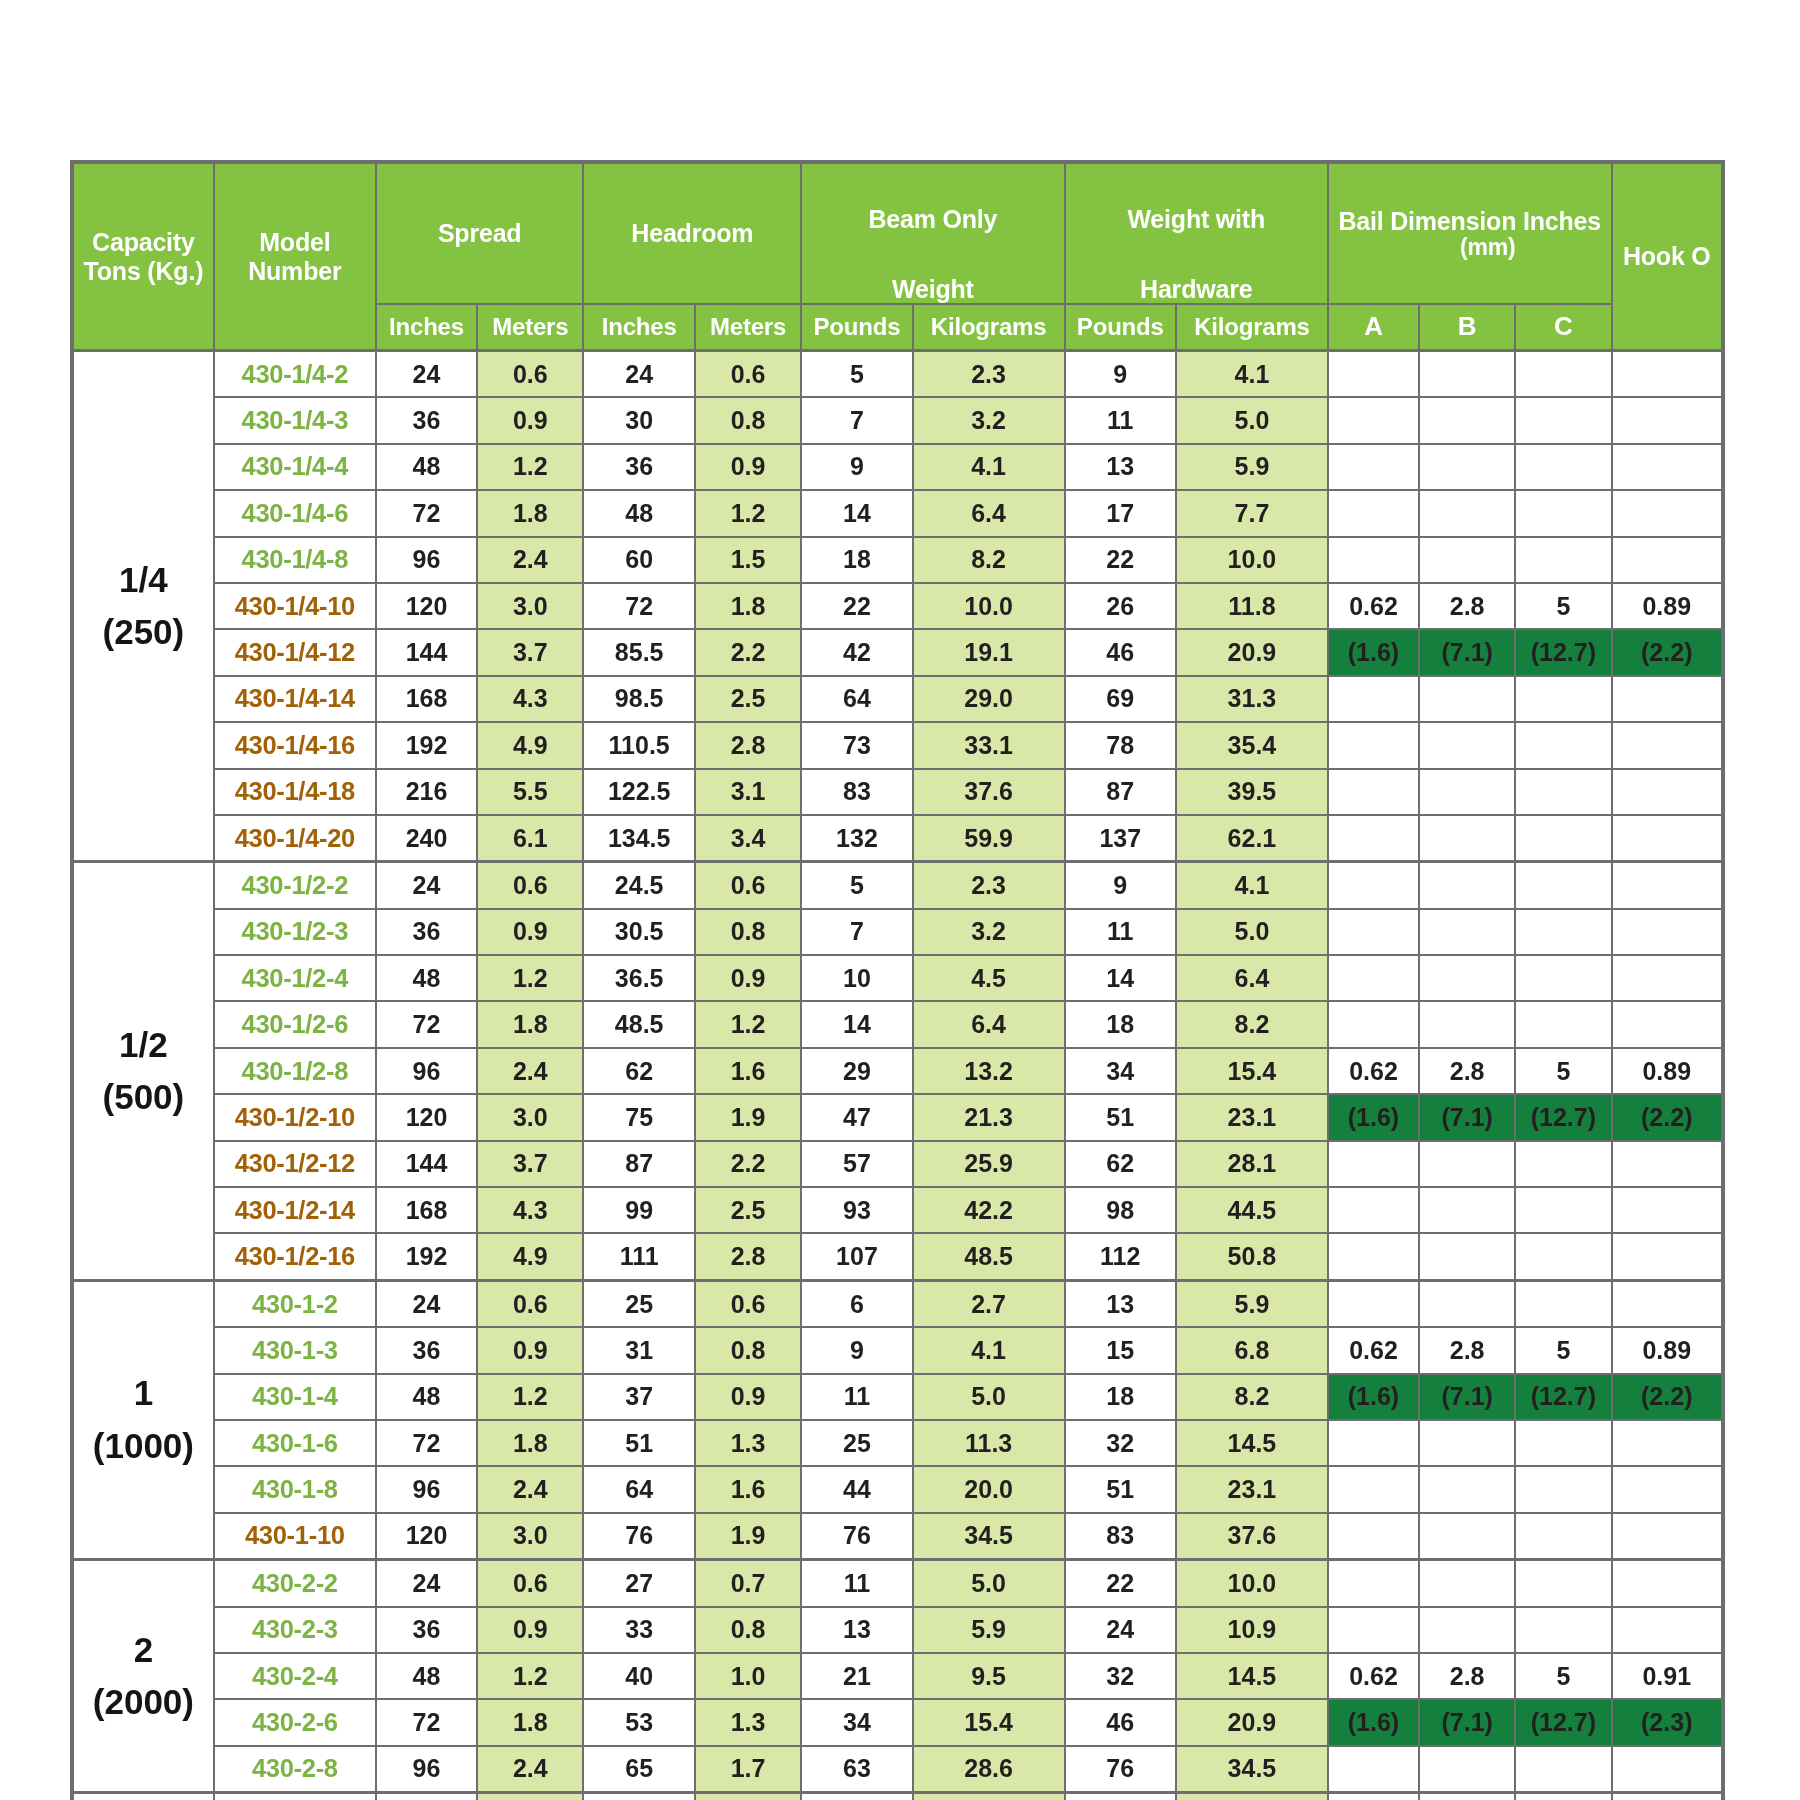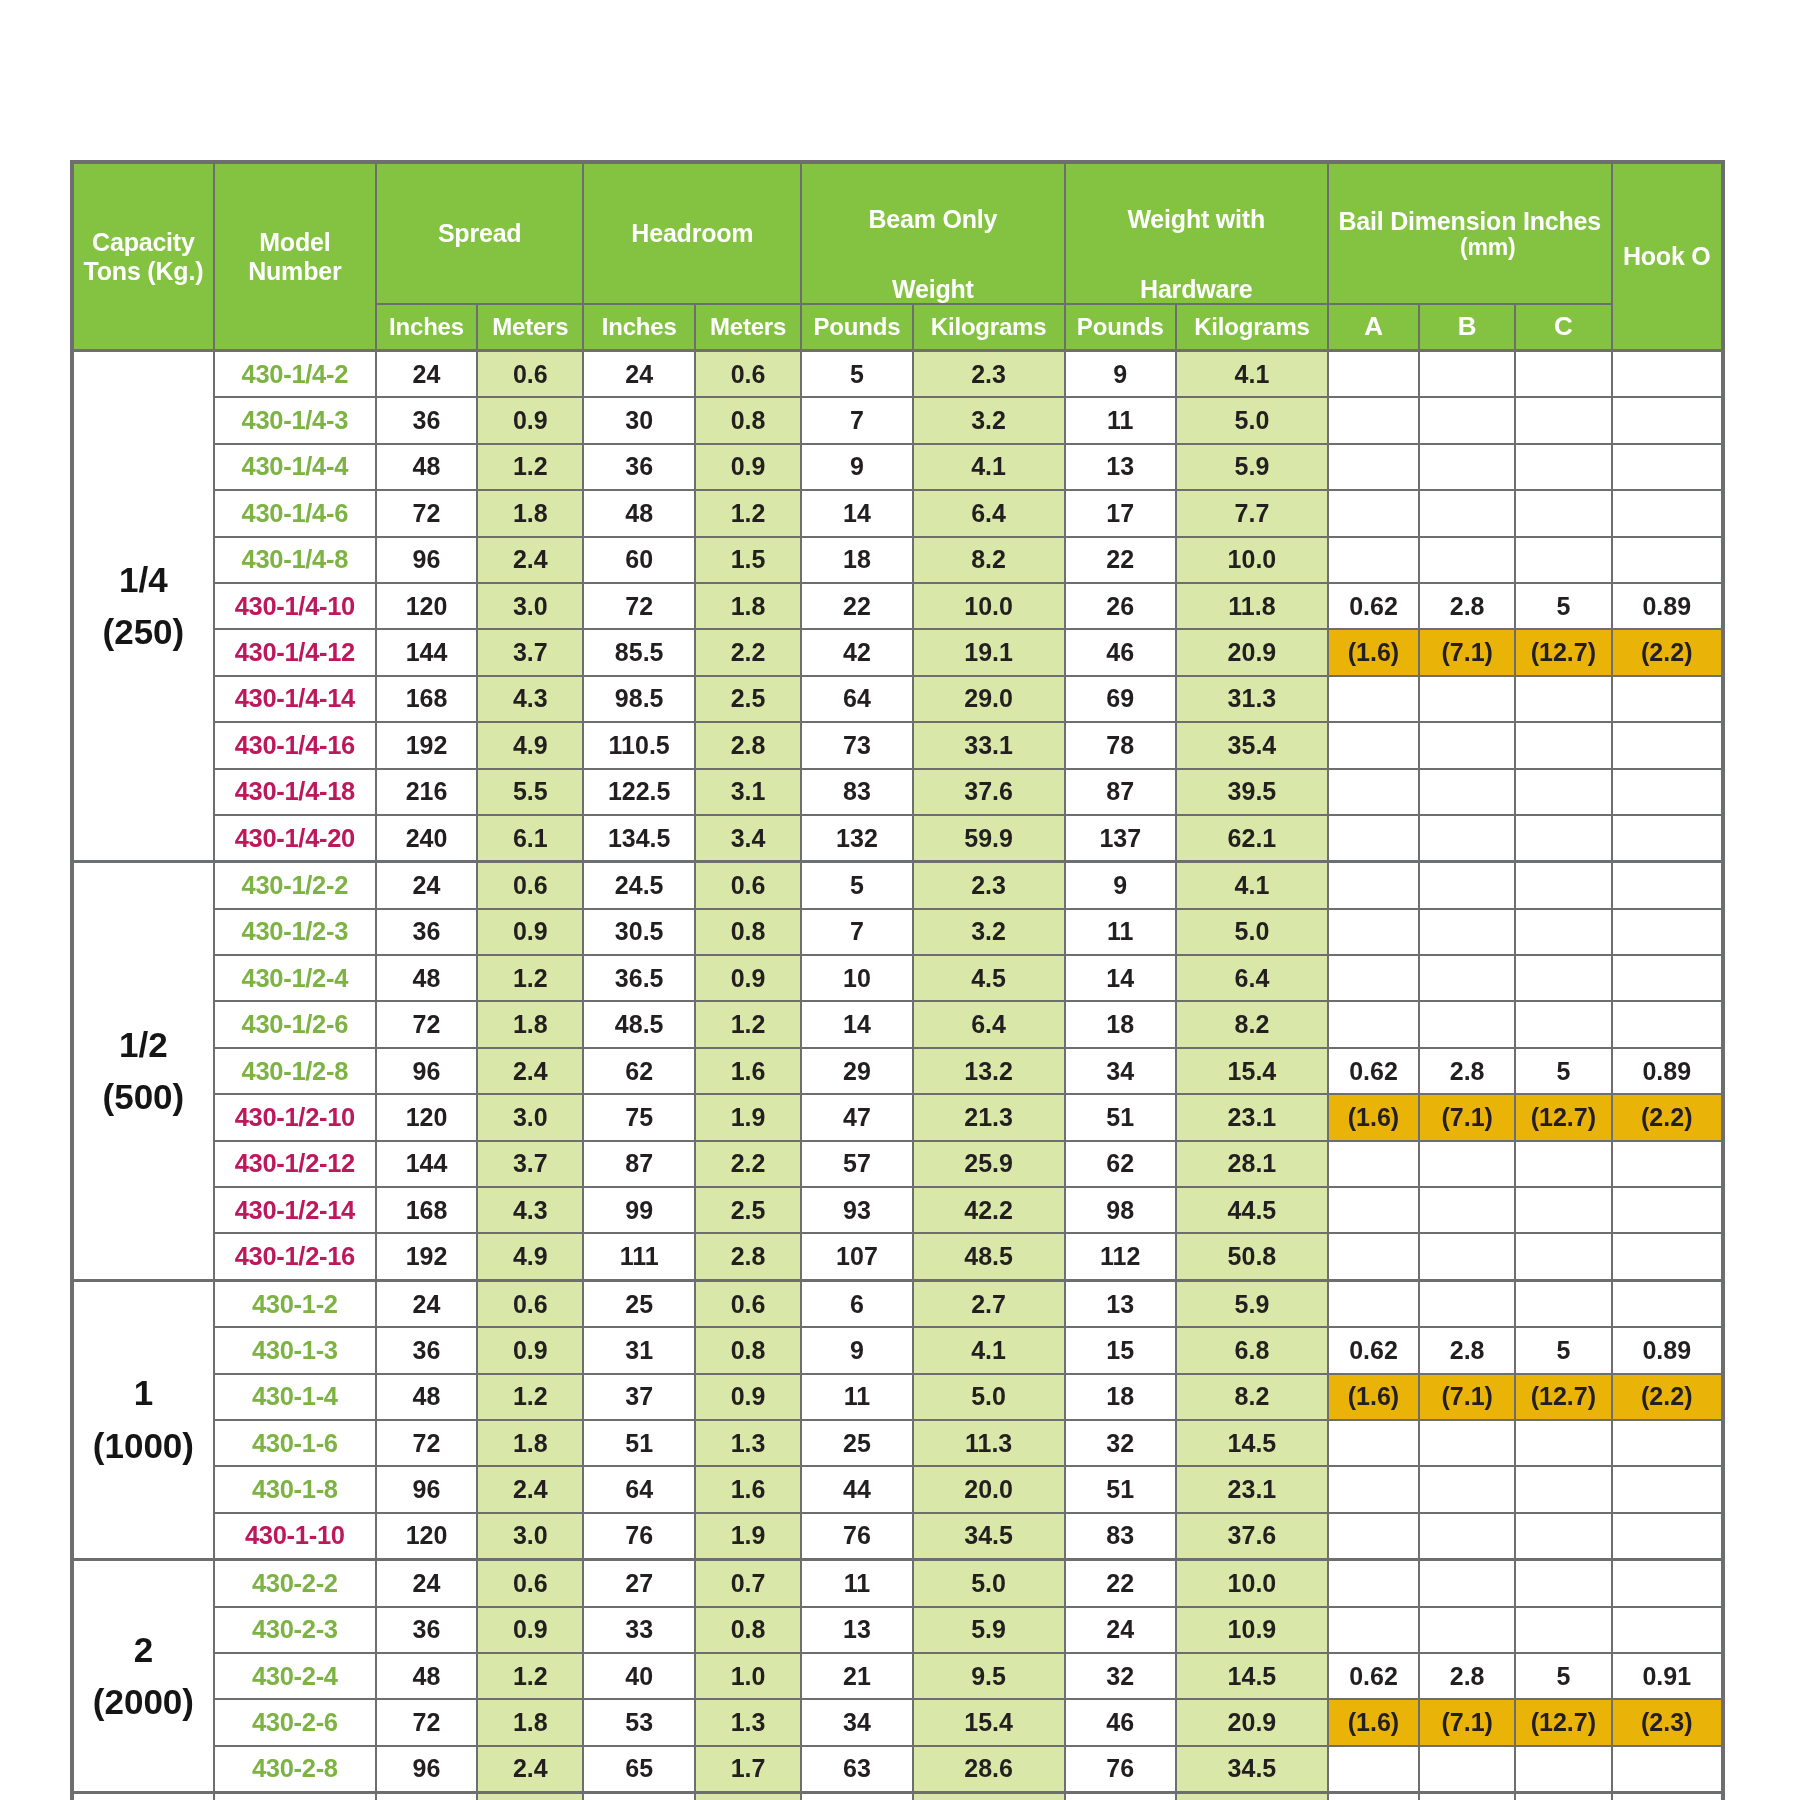--- a/index.html
+++ b/index.html
@@ -74,31 +74,31 @@
   td.cap {
     font-size: 35px;
     line-height: 1.5;
     color: #151515;
   }
   td.model {
     font-size: 25.5px;
     letter-spacing: -0.3px;
   }
   td.model.green { color: #7cb342; }
-  td.model.dark  { color: #be185d; }
+  td.model.dark  { color: #a16207; }
   td.num { font-weight: normal; font-size: 25px; color: #231f20; }
   td.tint { background: #d9e8a8; }
   td.bailv {
     font-weight: normal;
     font-size: 25px;
     color: #231f20;
     border-top: none;
     border-bottom: none;
   }
-  td.bailv.mmrow { background: #eab308; }
+  td.bailv.mmrow { background: #15803d; }
   td.blank { border-top: none; border-bottom: none; background:#ffffff; }
   tr.grouptop > td { border-top: 3px solid #6d6e70; }
   td.capcell { border-right: 3px solid #6d6e70; }
 </style>
 </head>
 <body>
 
 <div id="page">
   <table class="spec">
     <colgroup>

